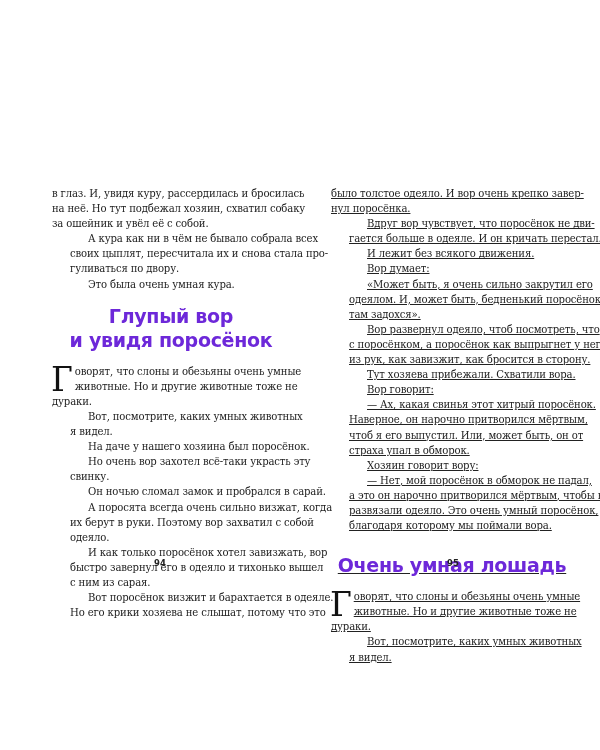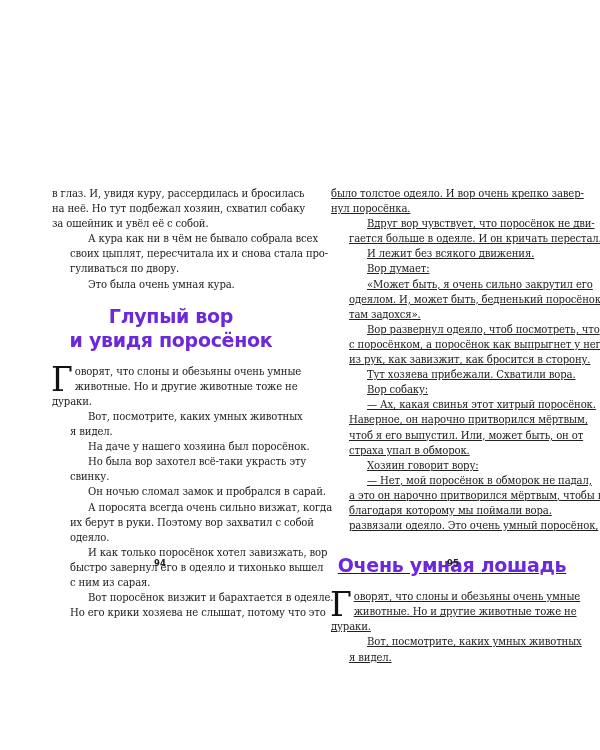--- a/index.html
+++ b/index.html
@@ -91,21 +91,21 @@
         <span class="line" style="clear:left">дураки.</span>
       </p>
       <p class="para">
         <span class="line" style="padding-left:18px">Вот, посмотрите, каких умных животных</span>
         <span class="line">я видел.</span>
       </p>
       <p class="para">
         <span class="line" style="padding-left:18px">На даче у нашего хозяина был поросёнок.</span>
       </p>
       <p class="para">
-        <span class="line" style="padding-left:18px">Но была вор захотел всё-таки украсть эту</span>
+        <span class="line" style="padding-left:18px">Но очень вор захотел всё-таки украсть эту</span>
         <span class="line">свинку.</span>
       </p>
       <p class="para">
         <span class="line" style="padding-left:18px">Он ночью сломал замок и пробрался в сарай.</span>
       </p>
       <p class="para">
         <span class="line" style="padding-left:18px">А поросята всегда очень сильно визжат, когда</span>
         <span class="line">их берут в руки. Поэтому вор захватил с собой</span>
         <span class="line">одеяло.</span>
       </p>
@@ -145,36 +145,36 @@
       </p>
       <p class="para">
         <span class="line" style="padding-left:18px">Вор развернул одеяло, чтоб посмотреть, что</span>
         <span class="line">с поросёнком, а поросёнок как выпрыгнет у него</span>
         <span class="line">из рук, как завизжит, как бросится в сторону.</span>
       </p>
       <p class="para">
         <span class="line" style="padding-left:18px">Тут хозяева прибежали. Схватили вора.</span>
       </p>
       <p class="para">
-        <span class="line" style="padding-left:18px">Вор собаку:</span>
+        <span class="line" style="padding-left:18px">Вор говорит:</span>
       </p>
       <p class="para">
         <span class="line" style="padding-left:18px">— Ах, какая свинья этот хитрый поросёнок.</span>
         <span class="line">Наверное, он нарочно притворился мёртвым,</span>
         <span class="line">чтоб я его выпустил. Или, может быть, он от</span>
         <span class="line">страха упал в обморок.</span>
       </p>
       <p class="para">
         <span class="line" style="padding-left:18px">Хозяин говорит вору:</span>
       </p>
       <p class="para">
         <span class="line" style="padding-left:18px">— Нет, мой поросёнок в обморок не падал,</span>
         <span class="line">а это он нарочно притворился мёртвым, чтобы вы</span>
+        <span class="line">развязали одеяло. Это очень умный поросёнок,</span>
         <span class="line">благодаря которому мы поймали вора.</span>
-        <span class="line">развязали одеяло. Это очень умный поросёнок,</span>
       </p>
 
       <div class="heading" style="margin-top:20px;">
         <span class="line">Очень умная лошадь</span>
       </div>
 
       <p class="para noindent dropcap-para">
         <span class="dropcap">Г</span>
         <span class="line">оворят, что слоны и обезьяны очень умные</span>
         <span class="line">животные. Но и другие животные тоже не</span>

